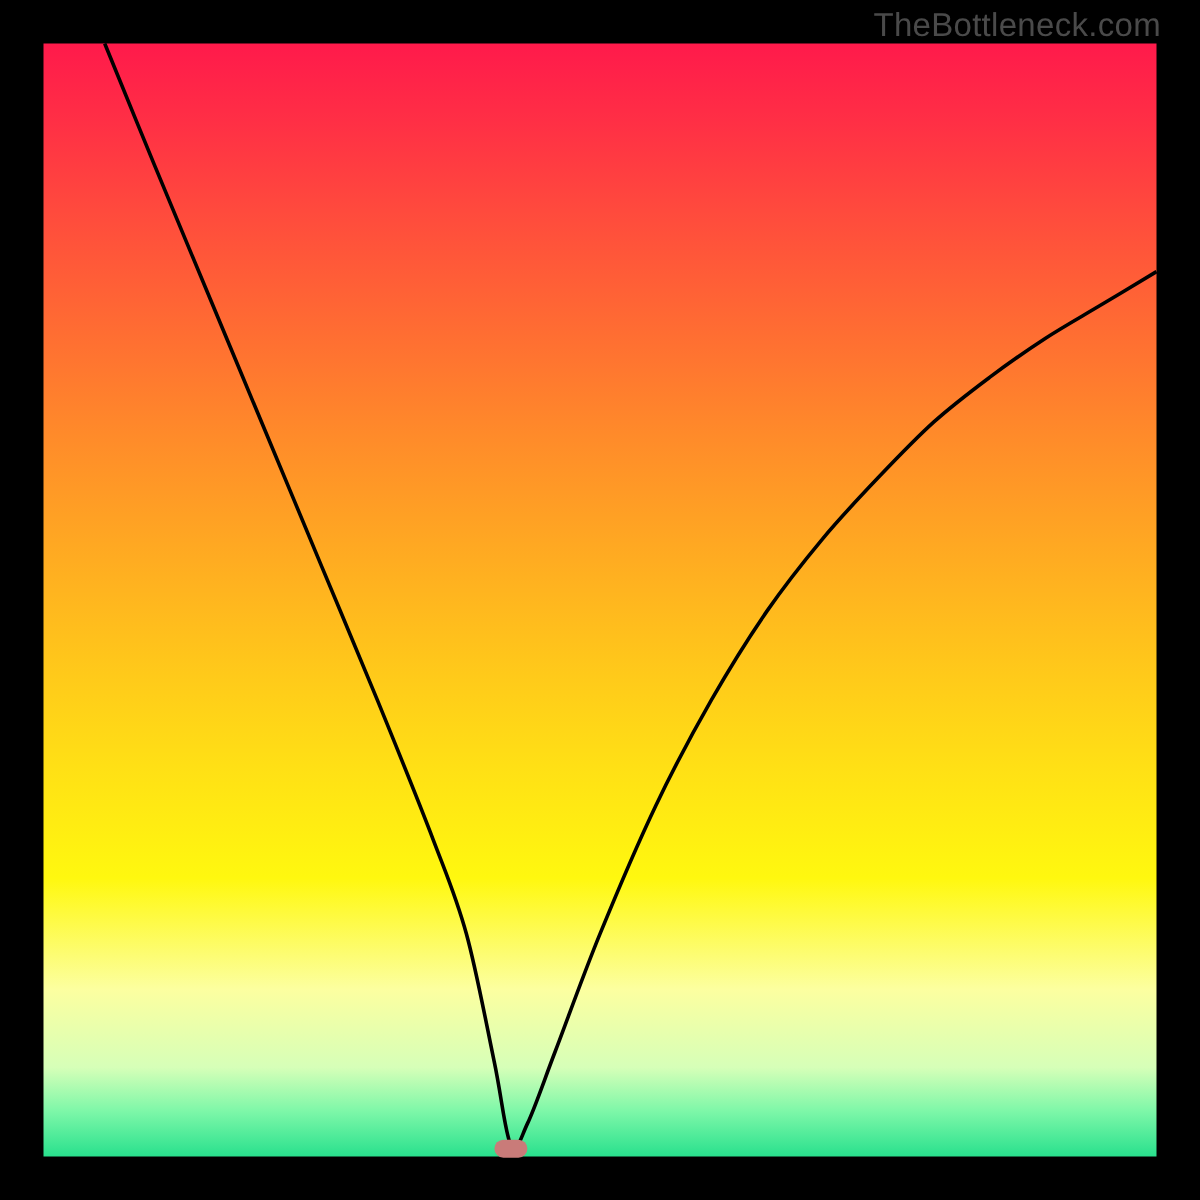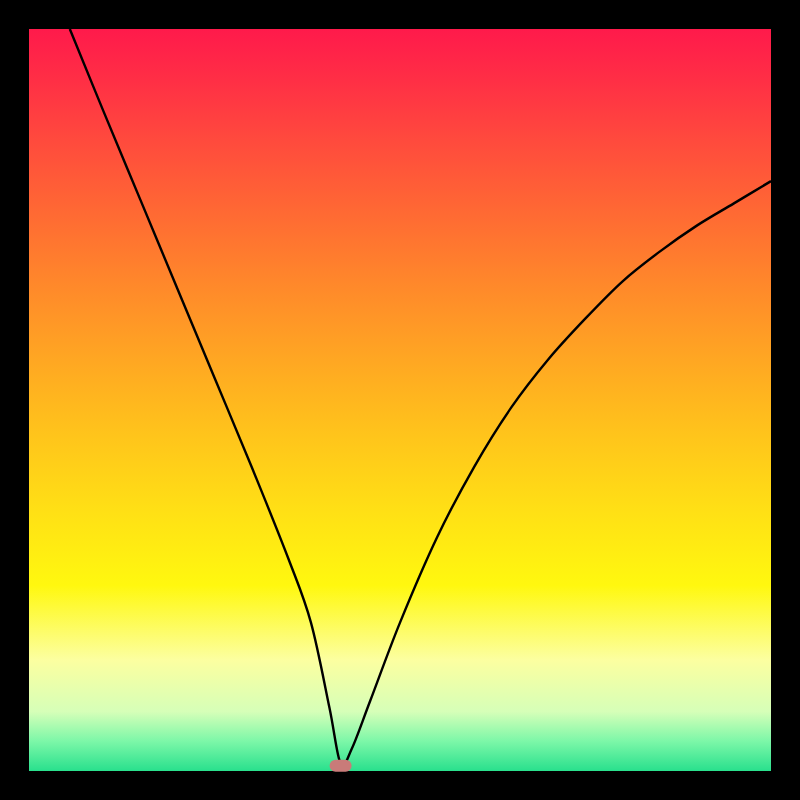--- a/index.html
+++ b/index.html
@@ -49,18 +49,19 @@
     left: 0;
     top: 0;
   }
 </style>
 </head>
 <body>
 
 <div class="frame">
   <div class="plot-bg" id="plot-bg" style="left: 29px; top: 29px; width: 742px; height: 742px;"></div>
 
+  <div class="watermark" style="right:26px; top:4px;">TheBottleneck.com</div>
 
   <svg class="curve" width="800" height="800">
     <path id="curve-path" fill="none" stroke="#000" stroke-width="2.4" d="M 69.81 29.00 C 75.38 42.60, 91.45 82.18, 103.20 110.62 C 114.95 139.06, 127.93 169.98, 140.30 199.66 C 152.67 229.34, 165.03 259.02, 177.40 288.70 C 189.77 318.38, 202.13 348.06, 214.50 377.74 C 226.87 407.42, 239.23 436.48, 251.60 466.78 C 263.97 497.08, 278.81 533.56, 288.70 559.53 C 298.59 585.50, 304.16 597.87, 310.96 622.60 C 317.76 647.33, 324.56 684.43, 329.51 707.93 C 334.46 731.43, 336.93 756.78, 340.64 763.58 C 344.35 770.38, 346.82 759.25, 351.77 748.74 C 356.72 738.23, 362.28 721.53, 370.32 700.51 C 378.36 679.49, 388.87 649.81, 400.00 622.60 C 411.13 595.39, 424.73 563.24, 437.10 537.27 C 449.47 511.30, 461.83 488.42, 474.20 466.78 C 486.57 445.14, 498.93 425.35, 511.30 407.42 C 523.67 389.49, 536.03 374.03, 548.40 359.19 C 560.77 344.35, 573.13 331.37, 585.50 318.38 C 597.87 305.39, 610.23 292.41, 622.60 281.28 C 634.97 270.15, 647.33 260.88, 659.70 251.60 C 672.07 242.33, 684.43 233.67, 696.80 225.63 C 709.17 217.59, 721.53 210.79, 733.90 203.37 C 746.27 195.95, 764.82 184.82, 771.00 181.11"></path>
     <rect id="min-marker" rx="6" ry="6" x="329.6" y="759.8" width="22" height="12" fill="#c97b79"></rect>
   </svg>
 </div>
 
 </body></html>

